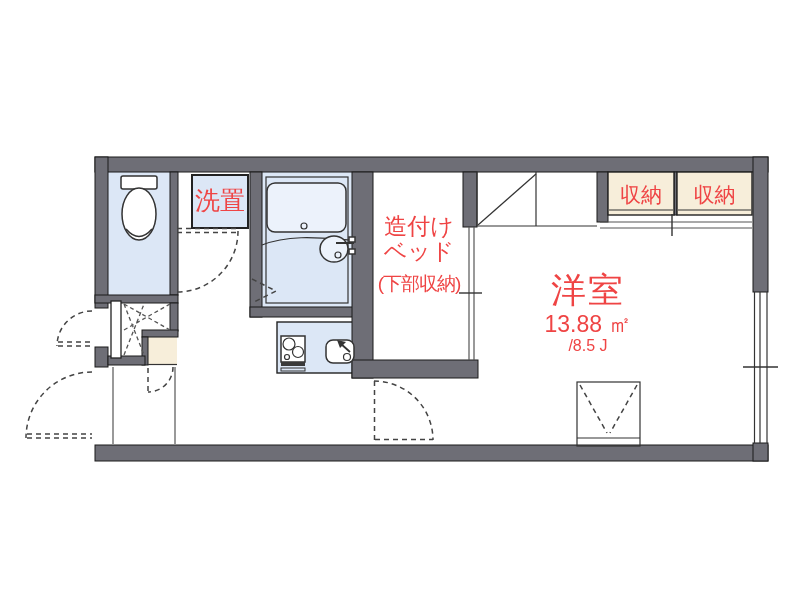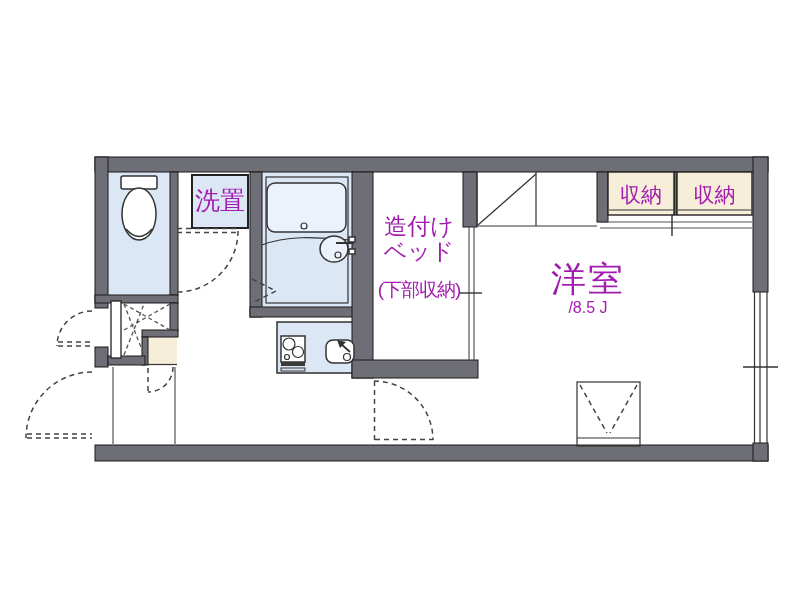--- a/index.html
+++ b/index.html
@@ -11,26 +11,26 @@
   .wall{fill:var(--color-wall,#6e6e76);stroke:#1a1a1a;stroke-width:1;}
   .wet{fill:var(--color-wet_area,#dce7f6);}
   .cream{fill:var(--color-closet,#f7eeda);}
   .fixture{fill:#ffffff;stroke:#333;stroke-width:1.5;}
   .tubfill{fill:var(--color-tub,#ecf2fb);stroke:#333;stroke-width:1.5;}
   .thin{stroke:#333;stroke-width:1.2;fill:none;}
   .thin2{stroke:#555;stroke-width:1.2;fill:none;}
   .dash{stroke:#444;stroke-width:1.5;fill:none;stroke-dasharray:5 4;}
   .dashx{stroke:#555;stroke-width:1.3;fill:none;stroke-dasharray:4 3;}
   .tick{stroke:#333;stroke-width:1.4;fill:none;}
-  .lbl{position:absolute;text-align:center;line-height:1.1;color:#a21caf;}
+  .lbl{position:absolute;text-align:center;line-height:1.1;color:#ef4444;}
   .lbl-washer{left:192px;top:187px;width:56px;font-size:25px;}
   .lbl-bed{left:361px;top:214px;width:116px;font-size:23px;}
-  .lbl-bed .sub{font-size:19px;margin-top:15px;letter-spacing:-1px;}
+  .lbl-bed .sub{font-size:19px;margin-top:9px;letter-spacing:-1px;}
   .lbl-bed .l2{}
-  .lbl-room{left:518px;top:260px;width:140px;}
+  .lbl-room{left:518px;top:271px;width:140px;}
   .lbl-room .nm{font-size:35px;letter-spacing:2px;}
   .lbl-room .sq{font-size:23px;margin-top:2px;}
   .lbl-room .jo{font-size:16px;margin-top:0px;}
   .lbl-cl1{left:608px;top:183px;width:66px;font-size:21px;}
   .lbl-cl2{left:677px;top:183px;width:75px;font-size:21px;}
 </style>
 </head>
 <body>
 
 <div id="canvas">
@@ -171,18 +171,19 @@
   <div class="lbl lbl-washer">洗置</div>
 
   <div class="lbl lbl-bed">
     <div>造付け</div>
     <div class="l2">ベッド</div>
     <div class="sub">(下部収納)</div>
   </div>
 
   <div class="lbl lbl-room">
     <div class="nm">洋室</div>
+    <div class="sq">13.88 ㎡</div>
     <div class="jo">/8.5 J</div>
   </div>
 
   <div class="lbl lbl-cl1">収納</div>
   <div class="lbl lbl-cl2">収納</div>
 </div>
 
 </body></html>

